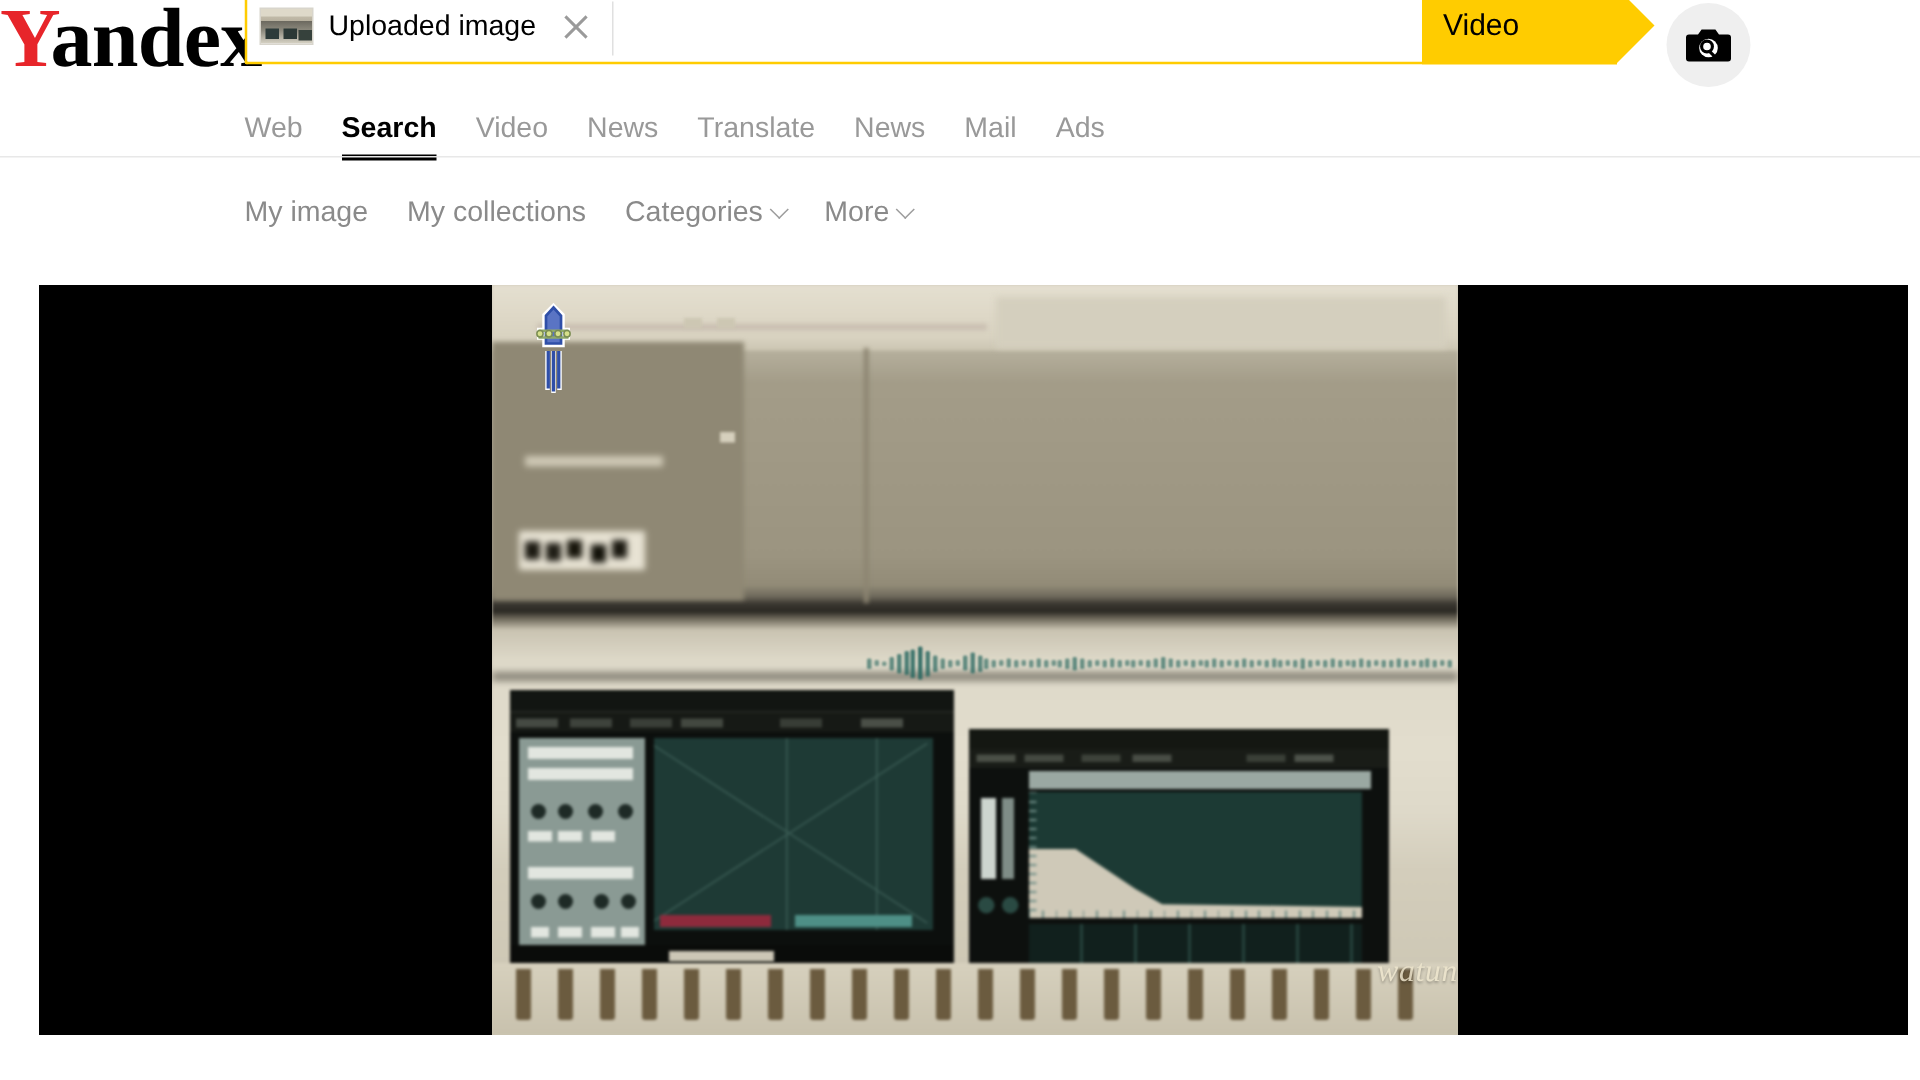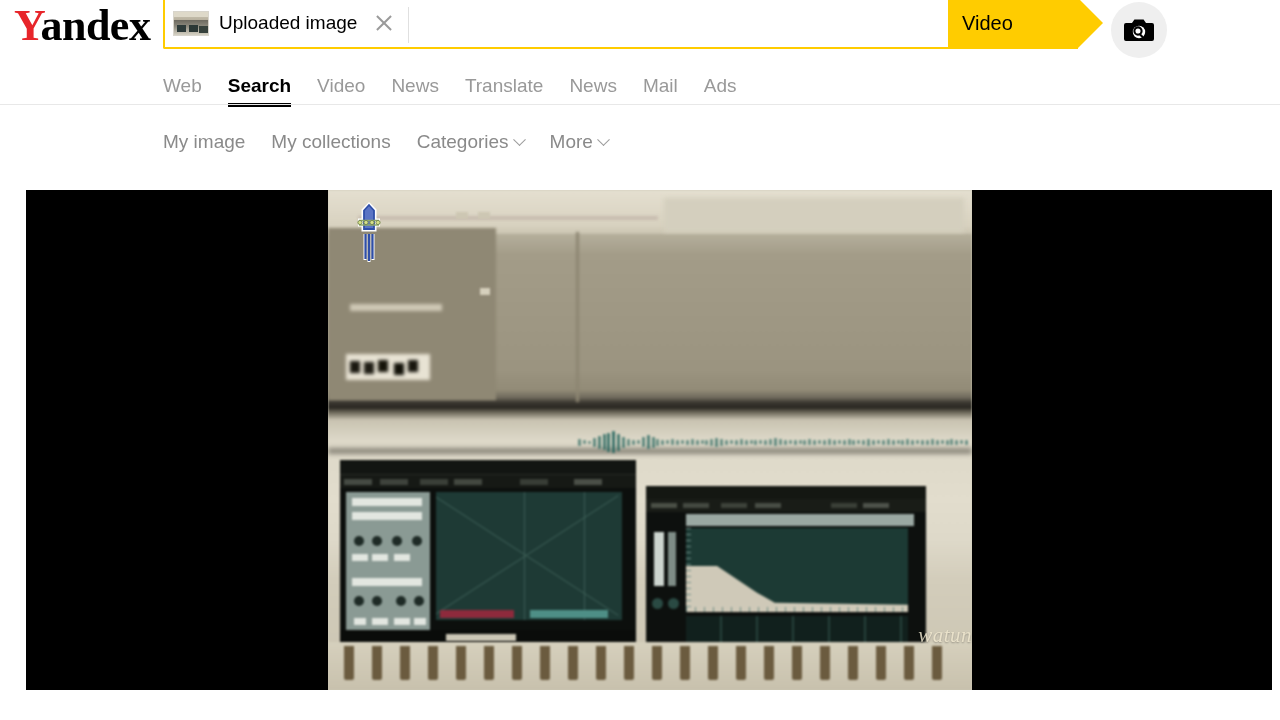--- a/index.html
+++ b/index.html
@@ -23,42 +23,42 @@
   .header-row {
     position: absolute;
     left: 0; top: 0;
     width: 1280px; height: 56px;
     display: flex;
     align-items: center;
   }
 
   .logo {
     position: absolute;
-    left: 14px;
+    left: 0;
     top: 2px;
     font-family: "Liberation Serif", serif;
-    font-size: 44px;
+    font-size: 56px;
     font-weight: 700;
     letter-spacing: -0.5px;
     line-height: 48px;
     color: #000000;
     user-select: none;
     text-align: right;
   }
   .logo .logo-y { color: #e7252a; }
 
   
   .search-wrap {
     position: absolute;
     left: 163px;
     top: 3px;
     height: 40px;
     width: 915px;
     display: flex;
-    align-items: center;
+    align-items: flex-end;
   }
 
   .search-field {
     position: relative;
     flex: 1 1 auto;
     height: 51px;
     background: #ffffff;
     border: 2px solid #fc0;
     border-right: none;
     border-radius: 2px 0 0 2px;
@@ -529,21 +529,21 @@
     top: 10px;
     width: 34px;
     height: 68px;
     z-index: 5;
   }
 
   
   .ph-watermark {
     position: absolute;
     right: 0;
-    bottom: 42px;
+    bottom: 30px;
     font-family: "Liberation Serif", serif;
     font-size: 21px;
     font-style: italic;
     color: #efe7cf;
     opacity: .82;
     letter-spacing: .5px;
     white-space: nowrap;
     text-shadow: 0 1px 2px rgba(0,0,0,.35);
     filter: blur(0.4px);
   }

